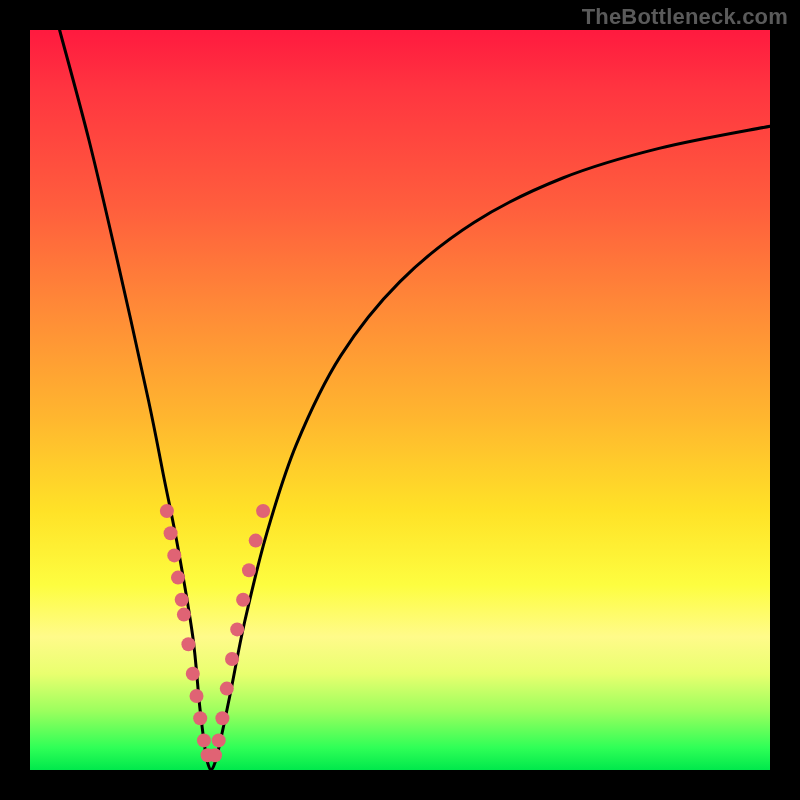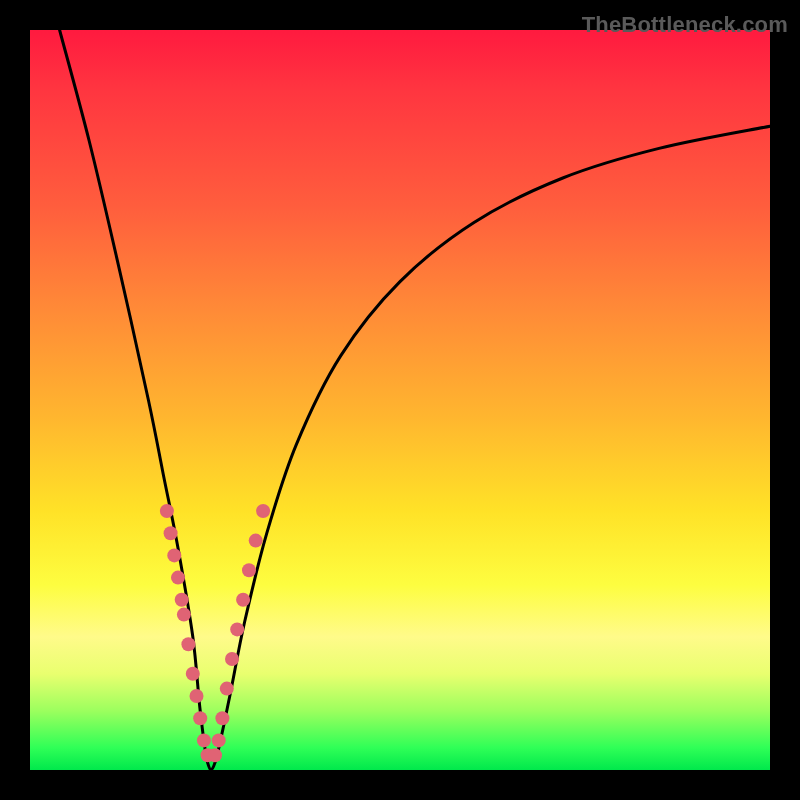--- a/index.html
+++ b/index.html
@@ -37,21 +37,21 @@
       #fdfd40 75%,
       #fffb8a 82%,
       #e9ff6f 87%,
       #9cff5e 92%,
       #2fff57 97%,
       #00e84c 100%
     );
   }
   .watermark {
     position: absolute;
-    top: 12px;
+    top: 4px;
     right: 12px;
     font-size: 22px;
     font-weight: 600;
     color: #5a5a5a;
     letter-spacing: 0.2px;
     user-select: none;
   }
   svg.overlay {
     position: absolute;
     top: 30px;

